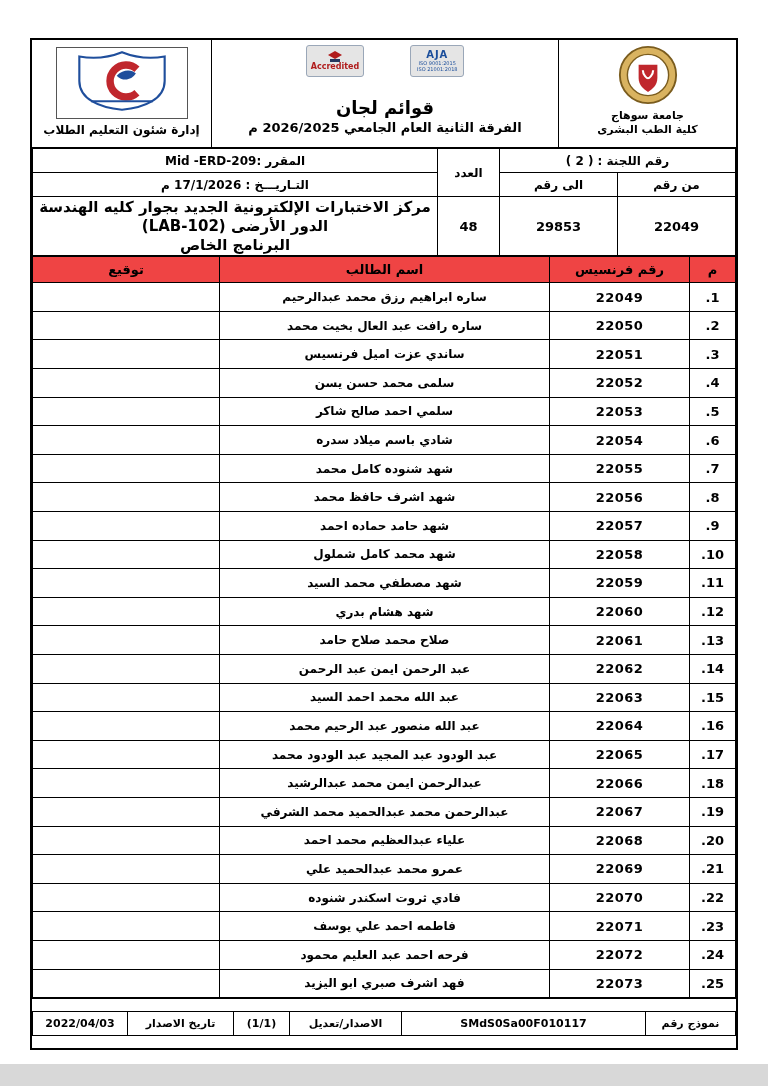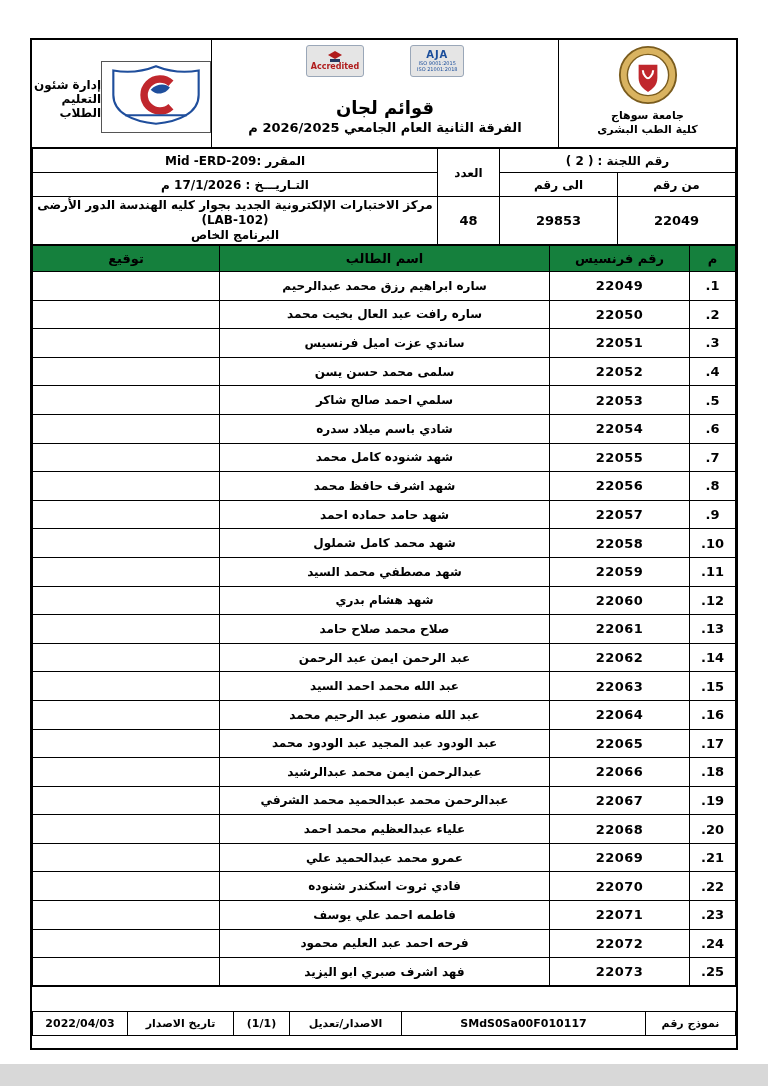--- a/index.html
+++ b/index.html
@@ -35,38 +35,38 @@
     display: flex; flex-direction: column; align-items: center;
     padding: 2px 4px; min-width: 54px; height: 32px; justify-content: center;
   }
   .badge .b-main { font-size: 8px; font-weight: bold; color: #b01c1c; line-height: 1; }
   .badge .b-aja { font-size: 10px; font-weight: bold; color: #1b4e9b; line-height: 1; letter-spacing: 1px; }
   .badge .b-sub { font-size: 5px; color: #1b4e9b; line-height: 1.2; white-space: nowrap; }
   .title1 { font-size: 18px; font-weight: bold; margin-top: 20px; }
   .title2 { font-size: 13px; font-weight: bold; margin-top: 2px; }
   .hdr-admin {
     width: 180px; border-right: 1px solid #000;
-    display: flex; flex-direction: row; align-items: center; padding-top: 7px;
+    display: flex; flex-direction: column; align-items: center; padding-top: 7px;
   }
   .admin-logo-box {
     width: 132px; height: 72px; border: 1px solid #555; background: #fff;
     display: flex; align-items: center; justify-content: center;
   }
   .admin-label { font-weight: bold; font-size: 12px; margin-top: 4px; }
 
   
   table { border-collapse: collapse; width: 100%; table-layout: fixed; }
   td, th { border: 1px solid #000; text-align: center; vertical-align: middle; font-weight: bold; }
   .committee td { font-size: 12px; height: 24px; padding: 1px 2px; white-space: nowrap; overflow: hidden; }
   .committee .loc-cell { white-space: normal; }
-  .committee .loc-line { font-size: 12px; line-height: 1.25; }
+  .committee .loc-line { font-size: 15px; line-height: 1.25; }
   .committee .num-val { font-size: 13px; }
 
   
-  .students th { background: #15803d; font-size: 13px; height: 26px; }
+  .students th { background: #ef4444; font-size: 13px; height: 26px; }
   .students td { height: 28.6px; font-size: 12px; padding: 0 4px; white-space: nowrap; overflow: hidden; }
   .students .c-idx { font-size: 13px; }
   .students .c-seat { font-size: 13px; letter-spacing: 0.5px; }
   .students { border-bottom: 2px solid #000; }
 
   
   .footer-wrap { margin-top: auto; margin-bottom: 12px; }
   .footer td { font-size: 11px; height: 24px; white-space: nowrap; overflow: hidden; }
 </style>
 </head>

